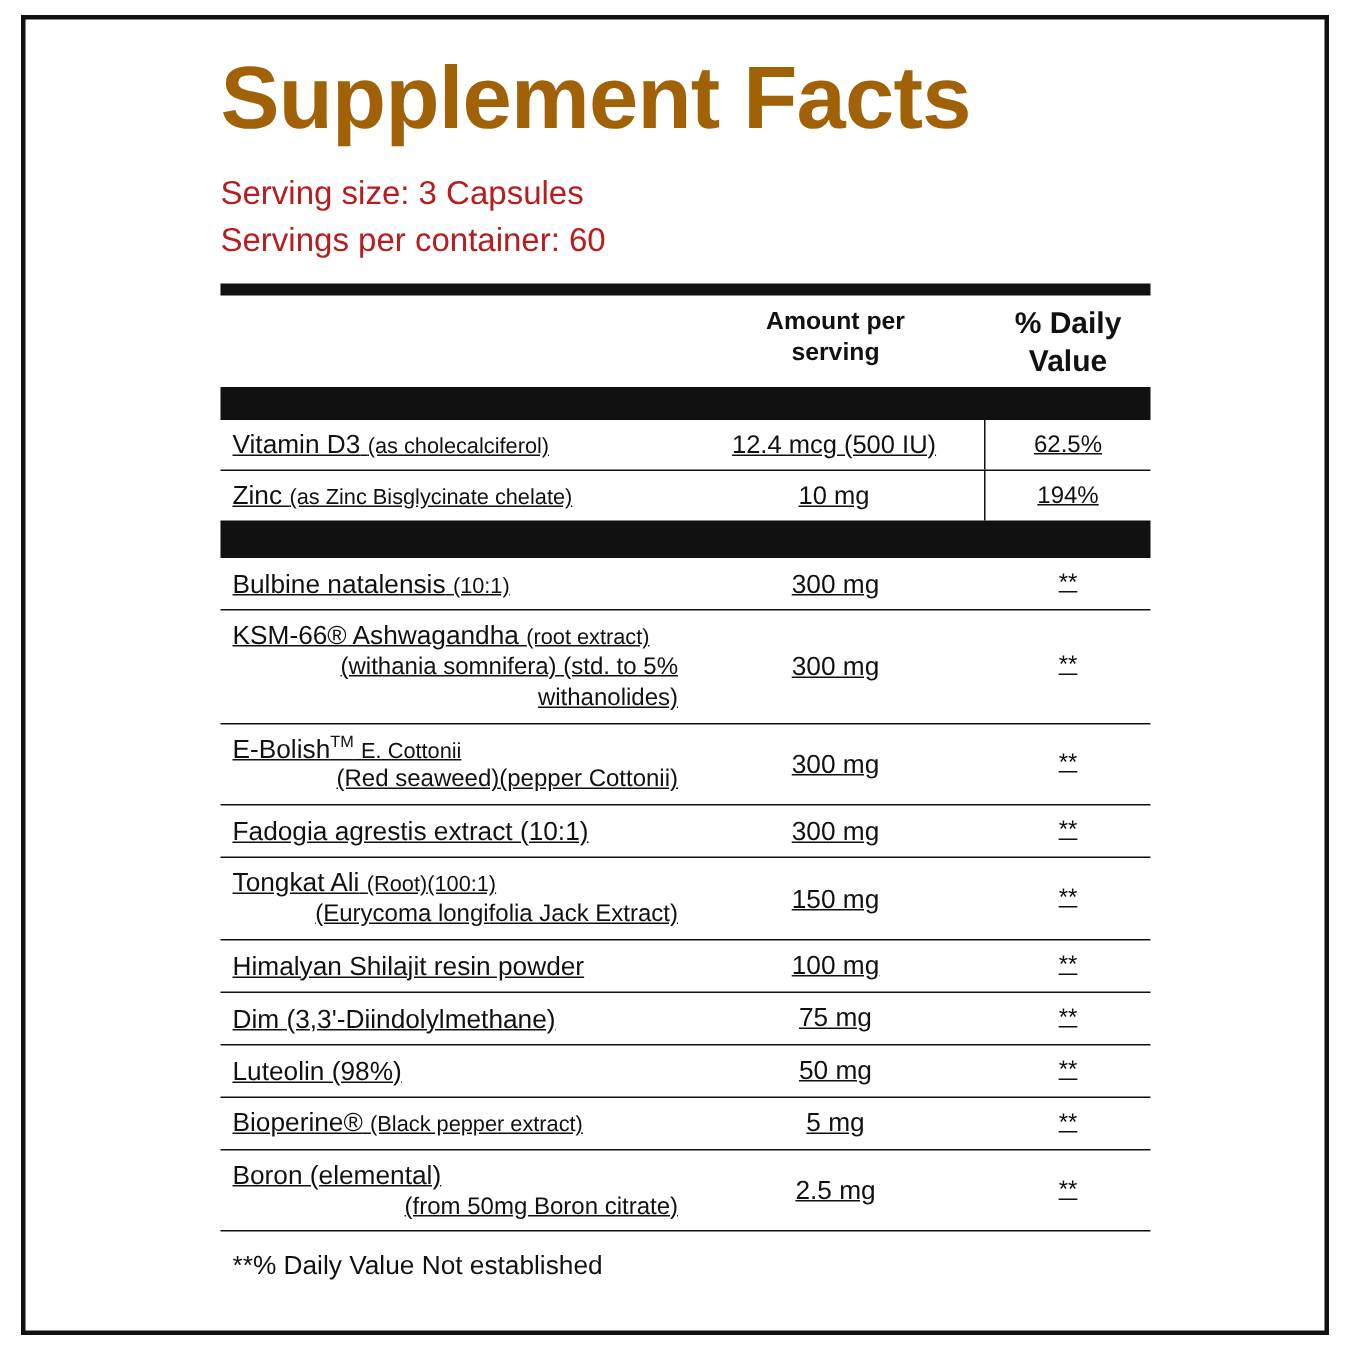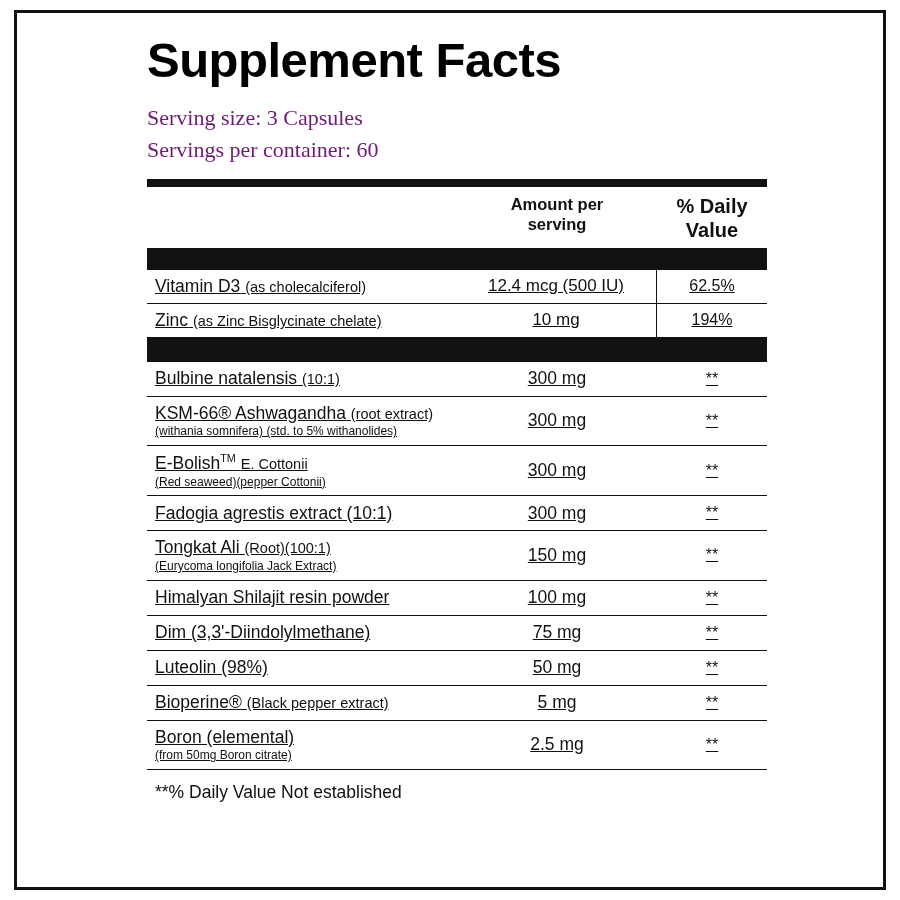--- a/index.html
+++ b/index.html
@@ -24,32 +24,31 @@
     box-sizing: border-box;
     background: #ffffff;
   }
   .inner {
     position: absolute;
     left: 130px;
     top: 22px;
     width: 620px;
   }
   .title {
-    font-size: 49px;
+    font-size: 59px;
     font-weight: bold;
     letter-spacing: -0.5px;
     line-height: 1.05;
     margin: 0 0 16px 0;
-    color: #000000;
+    color: #a16207;
   }
   .serving-line {
     font-size: 22px;
     line-height: 1.42;
-    color: #701a75;
-    font-family: Liberation Serif, serif;
+    color: #b91c1c;
   }
   .rule-thick {
     height: 8px;
     background: #111111;
     margin-top: 14px;
   }
   .col-head {
     display: flex;
     justify-content: flex-end;
     align-items: flex-start;
@@ -90,21 +89,22 @@
     font-size: 17.5px;
     line-height: 1.3;
     display: flex;
     flex-direction: column;
     justify-content: center;
   }
   .row .name .sub {
     font-size: 14.5px;
   }
   .row .name .small {
-    font-size: 12px;
+    font-size: 16px;
+    text-align: right;
   }
   .row .amt {
     width: 200px;
     display: flex;
     align-items: center;
     justify-content: center;
     font-size: 17.5px;
     border-left: 1.5px solid transparent;
   }
   .row .pdv {

